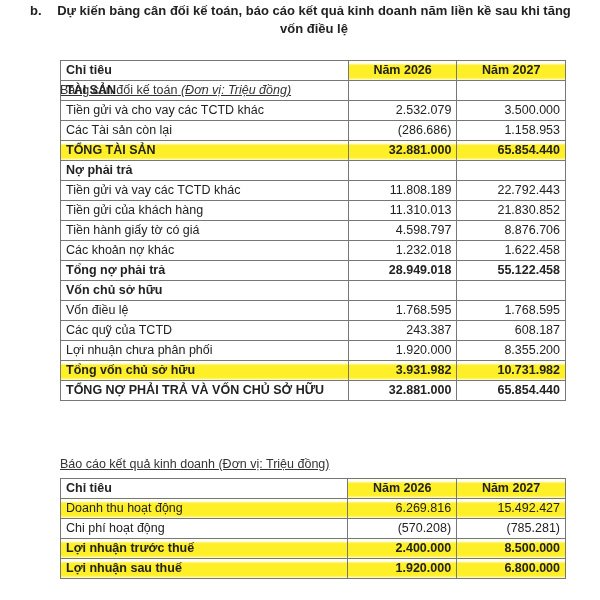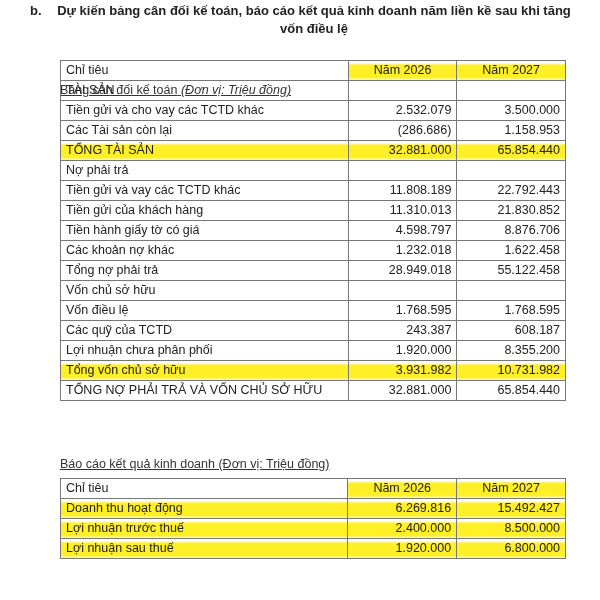--- a/index.html
+++ b/index.html
@@ -5,21 +5,21 @@
   html,body{margin:0;padding:0;background:#fff;}
   body{width:600px;height:600px;overflow:hidden;position:relative;font-family:"Liberation Sans",sans-serif;color:#222;}
   .heading{position:absolute;left:30px;top:2px;font-weight:bold;font-size:13px;line-height:18px;}
   .heading .lbl{position:absolute;left:0;top:0;}
   .heading .txt{position:absolute;left:24px;top:0;width:520px;text-align:center;}
   .subtitle{position:absolute;left:60px;font-size:12.5px;text-decoration:underline;color:#333;}
   .subtitle i{font-style:italic;}
   table{position:absolute;left:60px;border-collapse:collapse;font-size:12.5px;}
   td{border:1px solid #777;height:19px;padding:0 5px;line-height:19px;white-space:nowrap;}
   td.num{text-align:right;}
-  tr.bold td{font-weight:normal;}
+  tr.bold td{font-weight:bold;}
   .hl{background:linear-gradient(180deg,rgba(255,240,0,0) 8%,rgba(255,236,0,0.85) 20%,rgba(255,236,0,0.85) 85%,rgba(255,240,0,0) 100%);}
   #t1{top:60px;width:506px;}
   #t1 col.c1{width:288px;} #t1 col.c2{width:109px;} #t1 col.c3{width:109px;}
   #t2{top:478px;width:506px;}
   #t2 col.c1{width:288px;} #t2 col.c2{width:109px;} #t2 col.c3{width:109px;}
 </style>
 </head>
 <body>
 
 <div class="heading">
@@ -143,20 +143,25 @@
       <td class="hl" style="text-align:center">Năm 2026</td>
       <td class="hl" style="text-align:center">Năm 2027</td>
     </tr>
   </thead>
   <tbody id="t2body">
       <tr>
         <td class="hl">Doanh thu hoạt động</td>
         <td class="num hl">6.269.816</td>
         <td class="num hl">15.492.427</td>
       </tr>
+      <tr>
+        <td>Chi phí hoạt động</td>
+        <td class="num">(570.208)</td>
+        <td class="num">(785.281)</td>
+      </tr>
       <tr class="bold">
         <td class="hl">Lợi nhuận trước thuế</td>
         <td class="num hl">2.400.000</td>
         <td class="num hl">8.500.000</td>
       </tr>
       <tr class="bold">
         <td class="hl">Lợi nhuận sau thuế</td>
         <td class="num hl">1.920.000</td>
         <td class="num hl">6.800.000</td>
       </tr>

